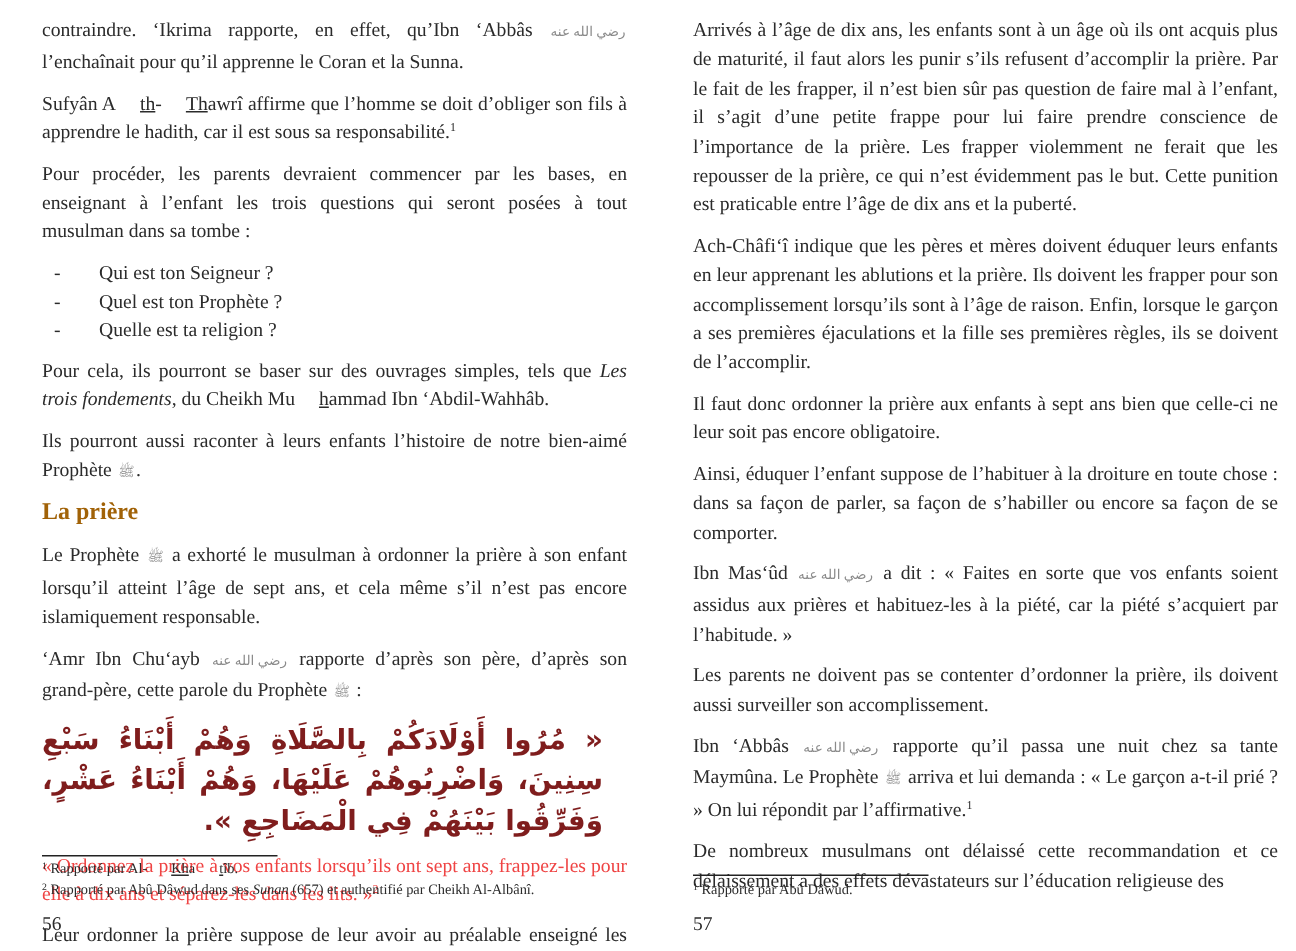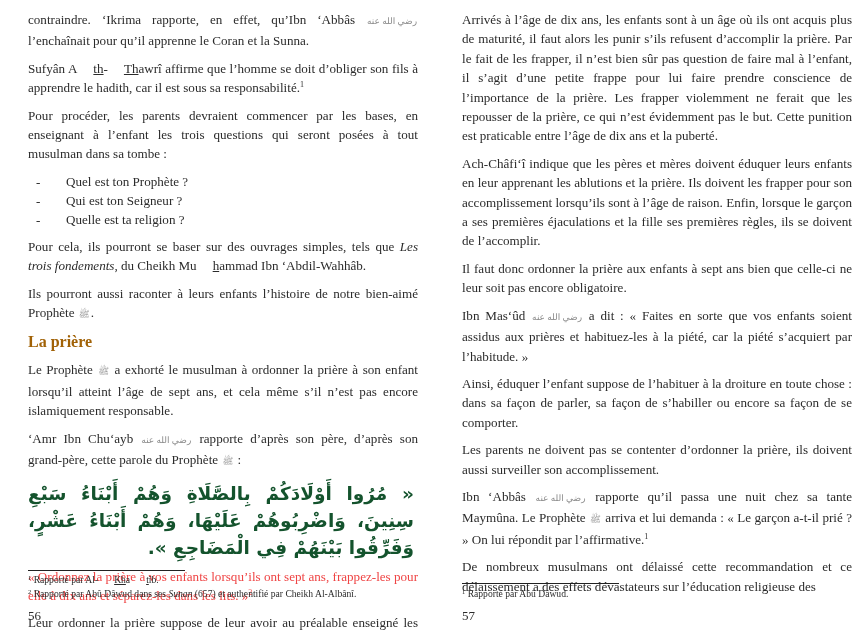--- a/index.html
+++ b/index.html
@@ -12,43 +12,43 @@
   #page-right { left: 462px; width: 390px; }
   .body-text { position: absolute; top: 10px; left: 0; width: 390px; }
   p { margin: 0 0 8px 0; font-size: 13.1px; line-height: 19.4px; text-align: justify; }
   sup { font-size: 8px; line-height: 0; vertical-align: 5px; }
   .u { text-decoration: underline; margin-left: 16px; }
   .honor { display: inline-block; font-size: 9px; color: #8a8a8a; margin: 0 1px; }
   ul.dash { list-style: none; margin: 0 0 8px 0; padding: 0; font-size: 13.1px; line-height: 19px; }
   ul.dash li { position: relative; padding-left: 38px; }
   ul.dash li::before { content: "-"; position: absolute; left: 8px; }
   h2 { font-size: 16px; font-weight: bold; color: #a16207; margin: 4px 0 8px 0; line-height: 20px; }
-  .arabic { direction: rtl; text-align: justify; color: #14532d; font-size: 18.5px; line-height: 27px; margin: 0 4px 6px 0; font-weight: bold; font-family: "DejaVu Sans", sans-serif; }
+  .arabic { direction: rtl; text-align: justify; color: #7f1d1d; font-size: 18.5px; line-height: 27px; margin: 0 16px 6px 0; font-weight: bold; font-family: "DejaVu Sans", sans-serif; }
   .translation { color: #ef4444; }
   .fn-rule { position: absolute; width: 157px; border-top: 1px solid #222; }
   .footnotes { position: absolute; left: 0; width: 400px; font-size: 9.6px; line-height: 14px; color: #2b2b2b; }
   .footnotes div { white-space: nowrap; }
   .footnotes sup { font-size: 6.5px; vertical-align: 3px; }
   .pgnum { position: absolute; top: 608px; width: 390px; text-align: left; font-size: 13px; }
   #page-left .fn-rule { top: 570px; left: 0; }
   #page-left .footnotes { top: 573px; }
   #page-right .fn-rule { top: 583px; left: 0; }
   #page-right .footnotes { top: 587px; }
 </style>
 </head>
 <body>
 
 <div class="page" id="page-left">
   <div class="body-text">
     <p><span>contraindre. ‘Ikrima rapporte, en effet, qu’Ibn ‘Abbâs</span> <span class="honor">رضي الله عنه</span><span> l’enchaînait pour qu’il apprenne le Coran et la Sunna.</span></p>
     <p><span>Sufyân A</span><span class="u">th</span><span>-</span><span class="u">Th</span><span>awrî affirme que l’homme se doit d’obliger son fils à apprendre le hadith, car il est sous sa responsabilité.</span><sup>1</sup></p>
     <p>Pour procéder, les parents devraient commencer par les bases, en enseignant à l’enfant les trois questions qui seront posées à tout musulman dans sa tombe :</p>
     <ul class="dash">
+      <li>Qui est ton Seigneur ?</li>
       <li>Quel est ton Prophète ?</li>
-      <li>Qui est ton Seigneur ?</li>
       <li>Quelle est ta religion ?</li>
     </ul>
     <p><span>Pour cela, ils pourront se baser sur des ouvrages simples, tels que </span><i>Les trois fondements</i><span>, du Cheikh Mu</span><span class="u">h</span><span>ammad Ibn ‘Abdil-Wahhâb.</span></p>
     <p><span>Ils pourront aussi raconter à leurs enfants l’histoire de notre bien-aimé Prophète</span> <span class="honor">ﷺ</span><span>.</span></p>
 
     <h2>La prière</h2>
 
     <p><span>Le Prophète</span> <span class="honor">ﷺ</span><span> a exhorté le musulman à ordonner la prière à son enfant lorsqu’il atteint l’âge de sept ans, et cela même s’il n’est pas encore islamiquement responsable.</span></p>
     <p><span>‘Amr Ibn Chu‘ayb</span> <span class="honor">رضي الله عنه</span><span> rapporte d’après son père, d’après son grand-père, cette parole du Prophète</span> <span class="honor">ﷺ</span><span> :</span></p>
     <p class="arabic">« مُرُوا أَوْلَادَكُمْ بِالصَّلَاةِ وَهُمْ أَبْنَاءُ سَبْعِ سِنِينَ، وَاضْرِبُوهُمْ عَلَيْهَا، وَهُمْ أَبْنَاءُ عَشْرٍ، وَفَرِّقُوا بَيْنَهُمْ فِي الْمَضَاجِعِ ».</p>
@@ -62,22 +62,22 @@
     <div><sup>2</sup><span> Rapporté par Abû Dâwud dans ses </span><i>Sunan</i><span> (657) et authentifié par Cheikh Al-Albânî.</span></div>
   </div>
   <div class="pgnum">56</div>
 </div>
 
 <div class="page" id="page-right">
   <div class="body-text">
     <p>Arrivés à l’âge de dix ans, les enfants sont à un âge où ils ont acquis plus de maturité, il faut alors les punir s’ils refusent d’accomplir la prière. Par le fait de les frapper, il n’est bien sûr pas question de faire mal à l’enfant, il s’agit d’une petite frappe pour lui faire prendre conscience de l’importance de la prière. Les frapper violemment ne ferait que les repousser de la prière, ce qui n’est évidemment pas le but. Cette punition est praticable entre l’âge de dix ans et la puberté.</p>
     <p>Ach-Châfi‘î indique que les pères et mères doivent éduquer leurs enfants en leur apprenant les ablutions et la prière. Ils doivent les frapper pour son accomplissement lorsqu’ils sont à l’âge de raison. Enfin, lorsque le garçon a ses premières éjaculations et la fille ses premières règles, ils se doivent de l’accomplir.</p>
     <p>Il faut donc ordonner la prière aux enfants à sept ans bien que celle-ci ne leur soit pas encore obligatoire.</p>
+    <p>Ainsi, éduquer l’enfant suppose de l’habituer à la droiture en toute chose : dans sa façon de parler, sa façon de s’habiller ou encore sa façon de se comporter.</p>
     <p><span>Ibn Mas‘ûd</span> <span class="honor">رضي الله عنه</span><span> a dit : « Faites en sorte que vos enfants soient assidus aux prières et habituez-les à la piété, car la piété s’acquiert par l’habitude. »</span></p>
-    <p>Ainsi, éduquer l’enfant suppose de l’habituer à la droiture en toute chose : dans sa façon de parler, sa façon de s’habiller ou encore sa façon de se comporter.</p>
     <p>Les parents ne doivent pas se contenter d’ordonner la prière, ils doivent aussi surveiller son accomplissement.</p>
     <p><span>Ibn ‘Abbâs</span> <span class="honor">رضي الله عنه</span><span> rapporte qu’il passa une nuit chez sa tante Maymûna. Le Prophète</span> <span class="honor">ﷺ</span><span> arriva et lui demanda : « Le garçon a-t-il prié ? » On lui répondit par l’affirmative.</span><sup>1</sup></p>
     <p>De nombreux musulmans ont délaissé cette recommandation et ce délaissement a des effets dévastateurs sur l’éducation religieuse des</p>
   </div>
 
   <div class="fn-rule"></div>
   <div class="footnotes">
     <div><sup>1</sup><span> Rapporté par Abû Dâwud.</span></div>
   </div>
   <div class="pgnum">57</div>

